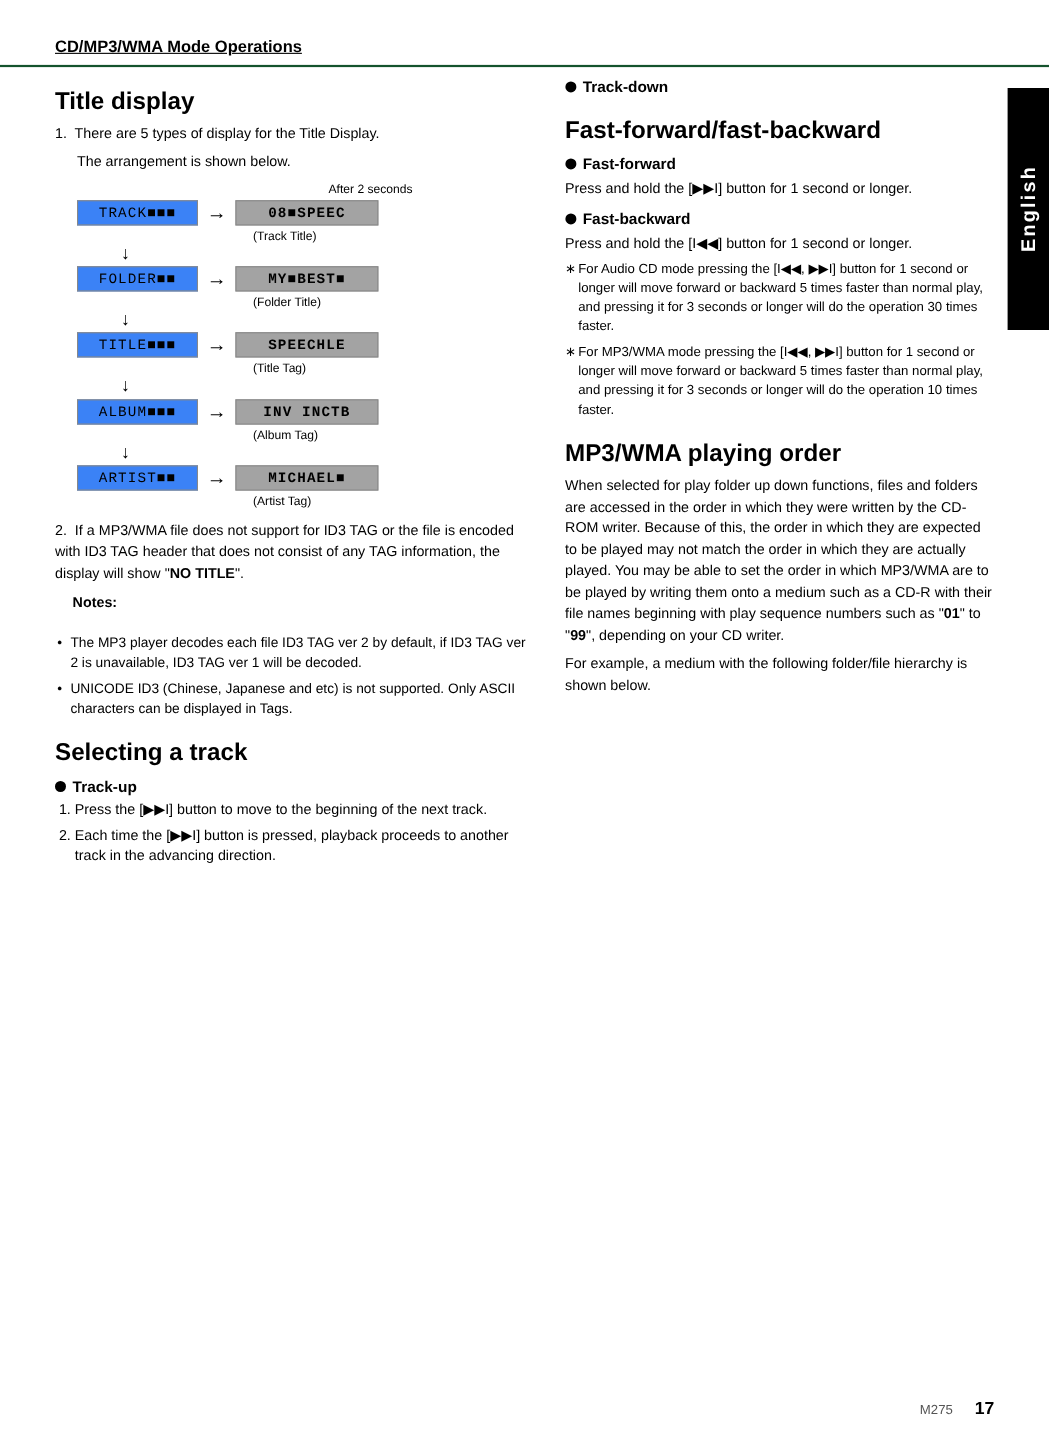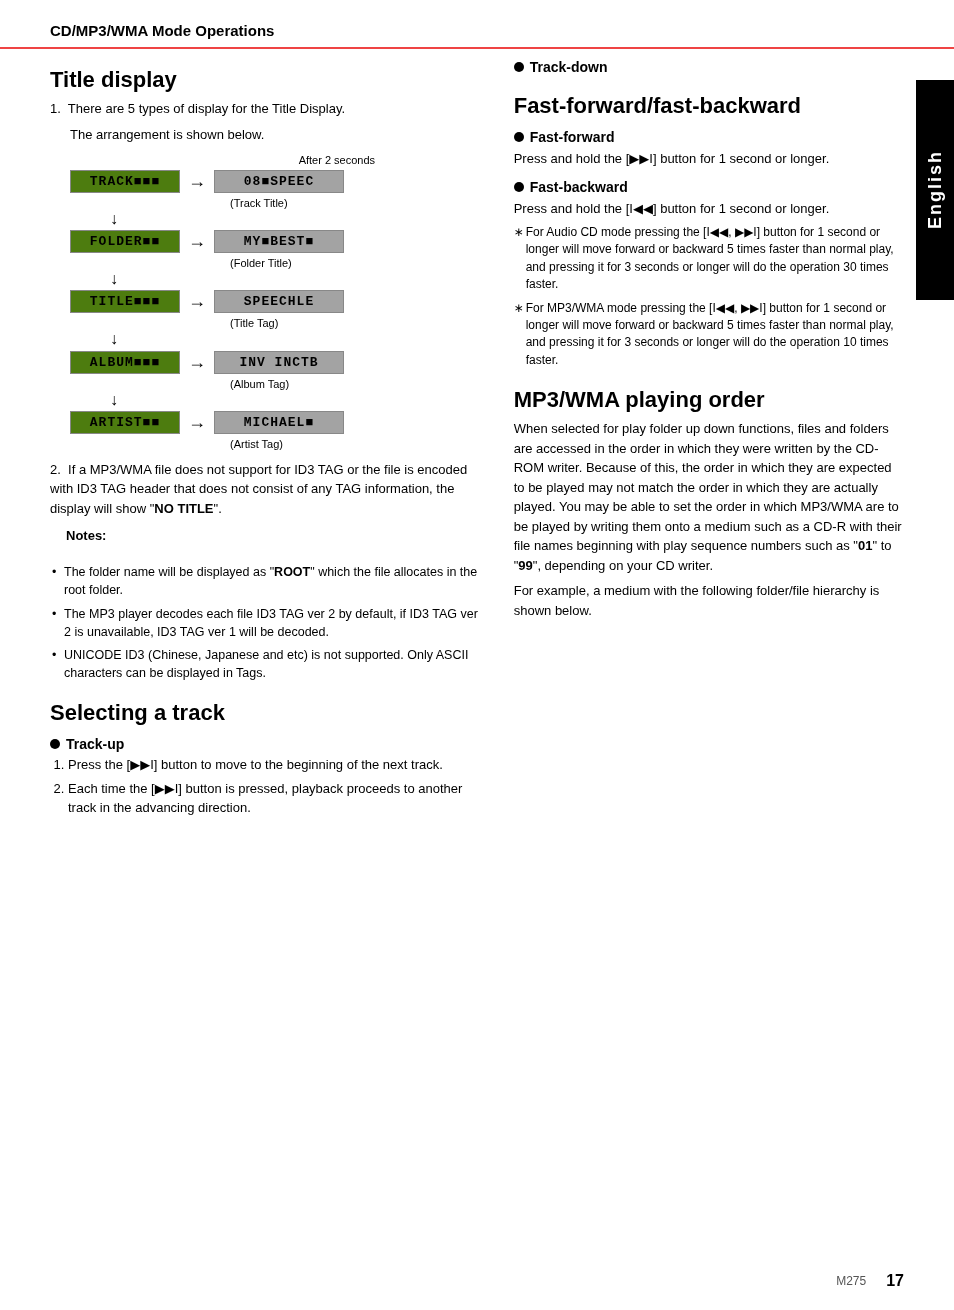--- a/index.html
+++ b/index.html
@@ -37,23 +37,24 @@
       color: #fff;
       font-size: 18px;
       font-weight: bold;
       writing-mode: vertical-rl;
       transform: rotate(180deg);
       letter-spacing: 2px;
     }
 
     
     .page-header {
-      padding: 22px 50px 8px 50px;
-      border-bottom: 2px solid #ef4444;
+      padding: 34px 50px 8px 50px;
+      border-bottom: 2px solid #14532d;
       margin-bottom: 0;
+      text-decoration: underline;
     }
     .page-header-title {
       font-size: 15px;
       font-weight: bold;
     }
 
     
     .content-area {
       display: flex;
       padding: 0 50px 20px 50px;
@@ -107,22 +108,22 @@
 
     .diagram-row {
       display: flex;
       align-items: center;
       margin-bottom: 4px;
     }
 
     .lcd-box {
       font-family: 'Courier New', monospace;
       font-size: 13px;
-      font-weight: bold;
-      background: #4d7c0f;
+      font-weight: normal;
+      background: #3b82f6;
       border: 1.5px solid #888;
       padding: 3px 6px;
       letter-spacing: 1px;
       min-width: 110px;
       text-align: center;
       display: inline-block;
     }
 
     .lcd-box-result {
       font-family: 'Courier New', monospace;
@@ -319,21 +320,20 @@
               <span class="lcd-box-result">MICHAEL■</span>
             </div>
             <div style="margin-left:160px; font-size:11px;">(Artist Tag)</div>
           </div>
         </div>
 
         <p style="margin-top:8px;">2.&nbsp; If a MP3/WMA file does not support for ID3 TAG or the file is encoded with ID3 TAG header that does not consist of any TAG information, the display will show "<strong>NO TITLE</strong>".</p>
 
         <div class="notes-title">Notes:</div>
         <ul class="notes-list">
-          <li>The folder name will be displayed as "<strong>ROOT</strong>" which the file allocates in the root folder.</li>
           <li>The MP3 player decodes each file ID3 TAG ver 2 by default, if ID3 TAG ver 2 is unavailable, ID3 TAG ver 1 will be decoded.</li>
           <li>UNICODE ID3 (Chinese, Japanese and etc) is not supported. Only ASCII characters can be displayed in Tags.</li>
         </ul>
       </div>
 
       <div class="selecting-track">
         <div class="section-title">Selecting a track</div>
 
         <div class="subsection-bullet">
           <span class="bullet-circle"></span>

